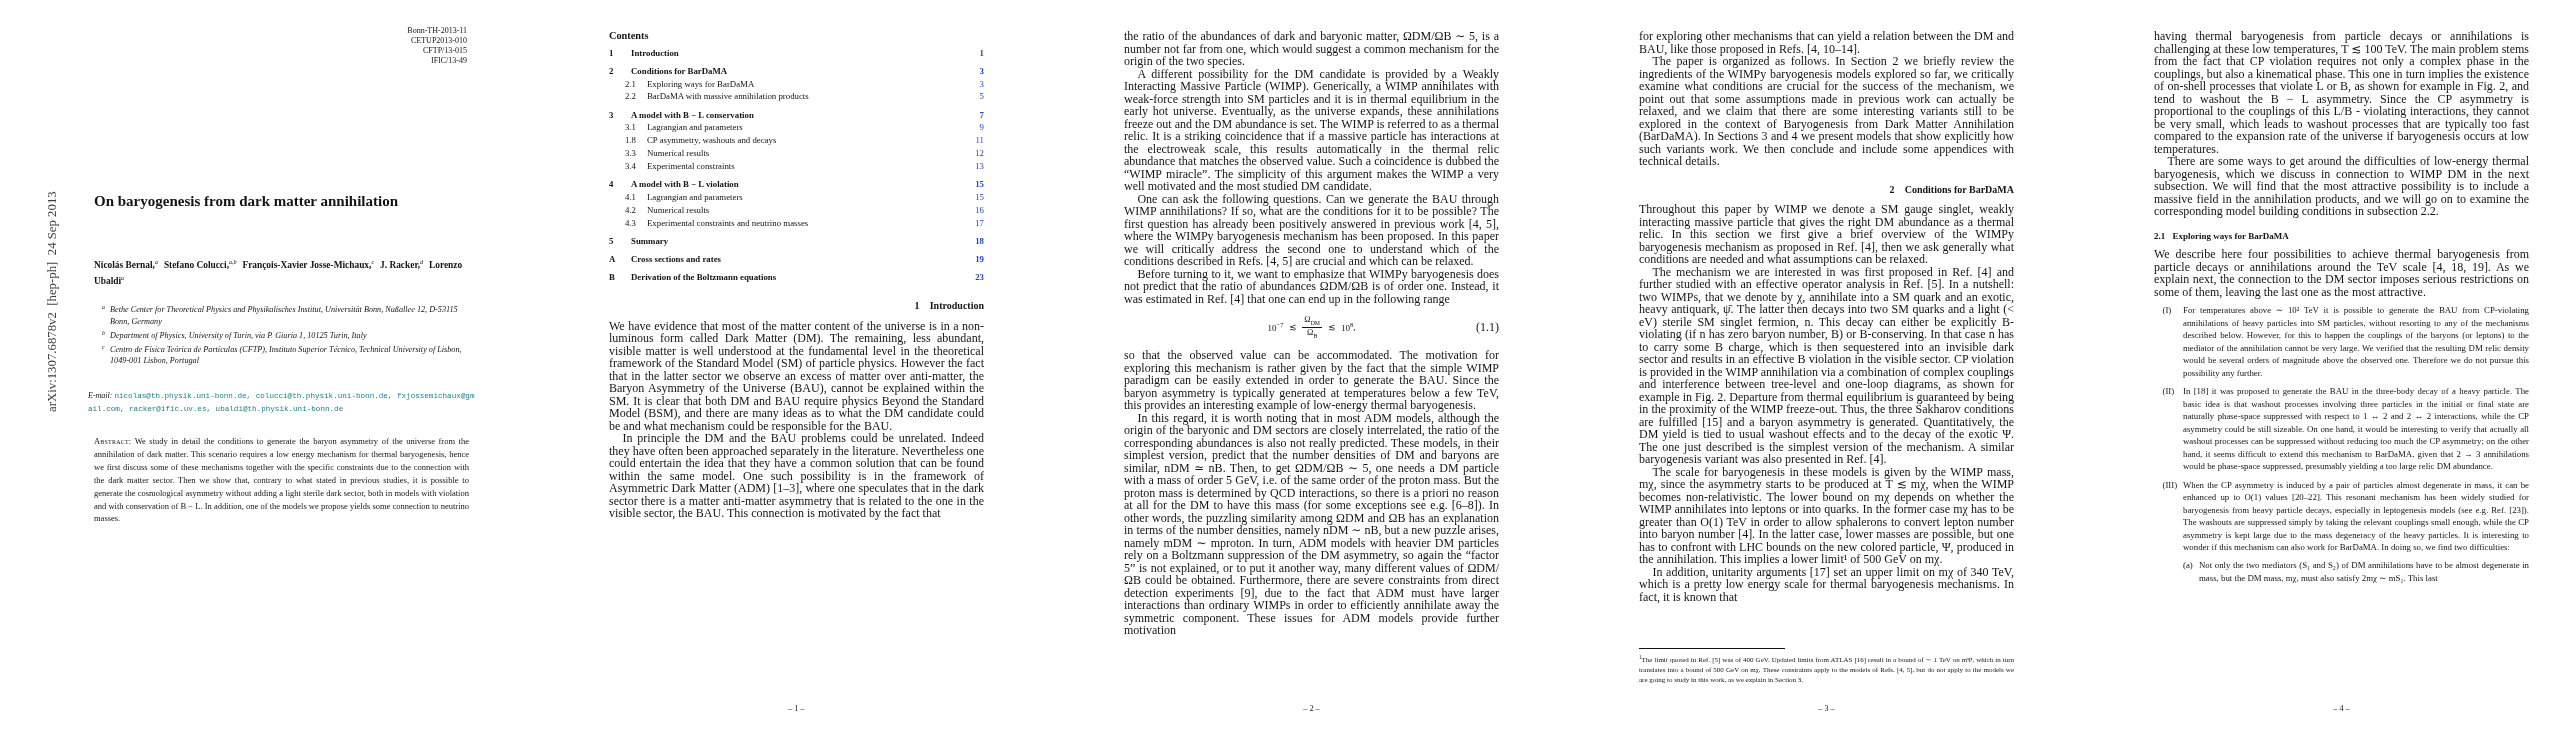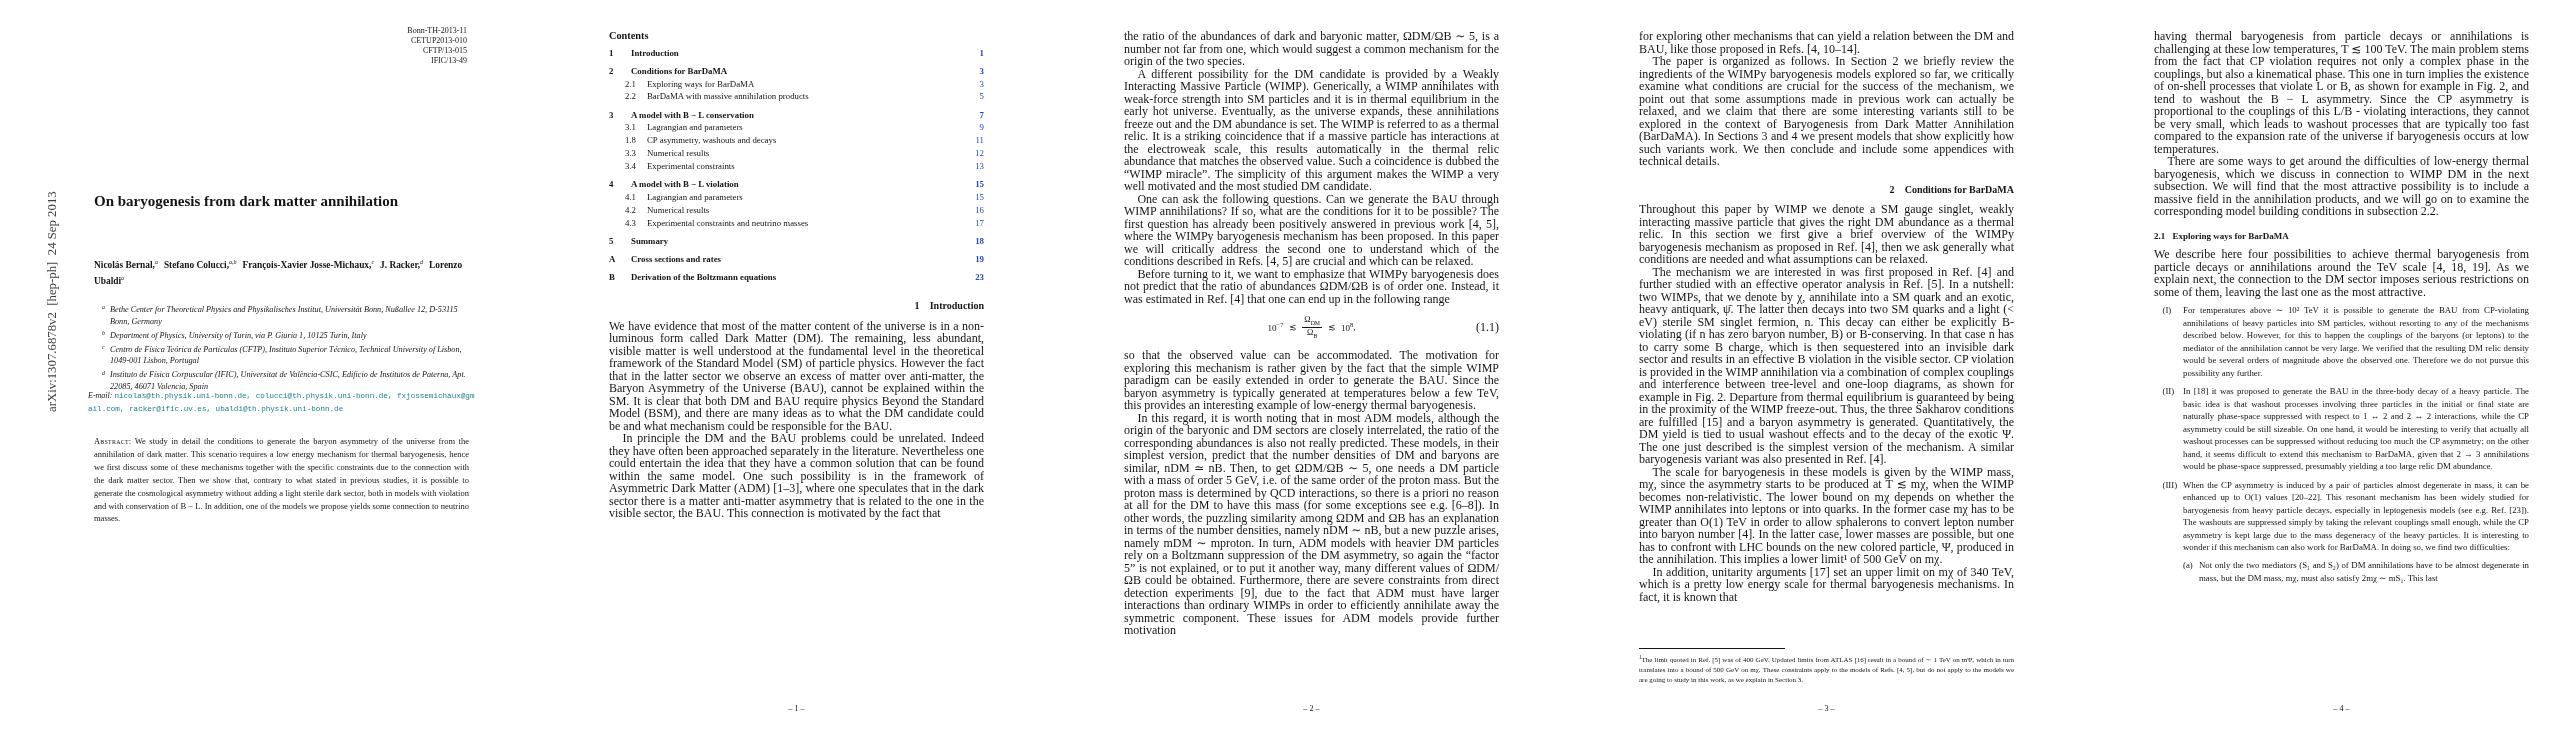--- a/index.html
+++ b/index.html
@@ -136,21 +136,20 @@
       <span class="author"><span>Stefano Colucci,</span><sup>a,b</sup></span>
       <span class="author"><span>François-Xavier Josse-Michaux,</span><sup>c</sup></span>
       <span class="author"><span>J. Racker,</span><sup>d</sup></span>
       <span class="author"><span>Lorenzo Ubaldi</span><sup>a</sup></span>
     </div>
 
     <div class="affiliations">
       <div class="affil"><sup>a</sup><span>Bethe Center for Theoretical Physics and Physikalisches Institut, Universität Bonn, Nußallee 12, D-53115 Bonn, Germany</span></div>
       <div class="affil"><sup>b</sup><span>Department of Physics, University of Turin, via P. Giuria 1, 10125 Turin, Italy</span></div>
       <div class="affil"><sup>c</sup><span>Centro de Física Teórica de Partículas (CFTP), Instituto Superior Técnico, Technical University of Lisbon, 1049-001 Lisbon, Portugal</span></div>
-      <div class="affil"><sup>d</sup><span>Instituto de Física Corpuscular (IFIC), Universitat de València-CSIC, Edificio de Institutos de Paterna, Apt. 22085, 46071 Valencia, Spain</span></div>
     </div>
 
     <p class="emails">
       <span class="email-label">E-mail:</span>
       <span class="email-links">nicolas@th.physik.uni-bonn.de, colucci@th.physik.uni-bonn.de, fxjossemichaux@gmail.com, racker@ific.uv.es, ubaldi@th.physik.uni-bonn.de</span>
     </p>
 
     <p class="abstract">
       <span class="abstract-label">Abstract:</span>
       <span>We study in detail the conditions to generate the baryon asymmetry of the universe from the annihilation of dark matter. This scenario requires a low energy mechanism for thermal baryogenesis, hence we first discuss some of these mechanisms together with the specific constraints due to the connection with the dark matter sector. Then we show that, contrary to what stated in previous studies, it is possible to generate the cosmological asymmetry without adding a light sterile dark sector, both in models with violation and with conservation of B − L. In addition, one of the models we propose yields some connection to neutrino masses.</span>

